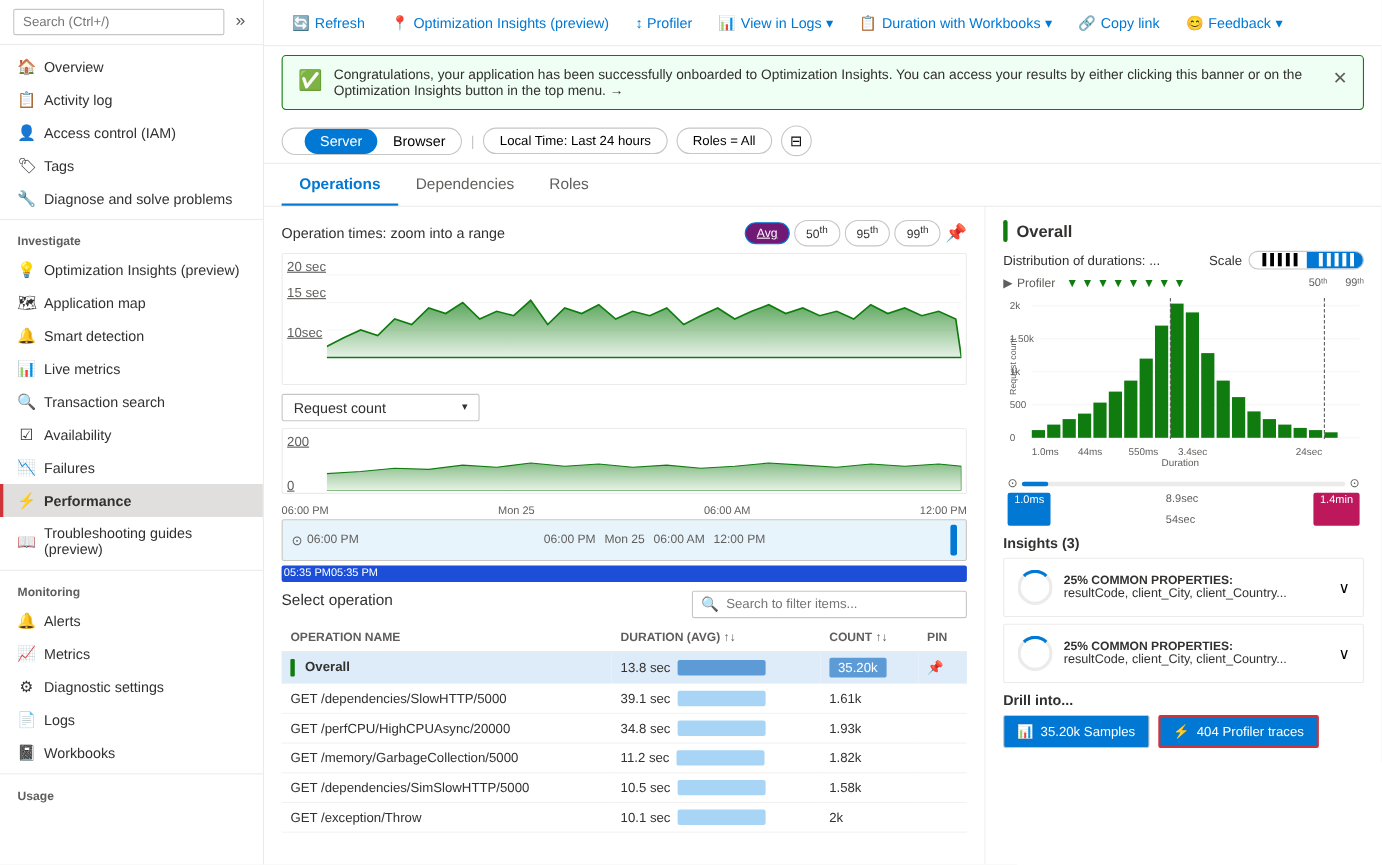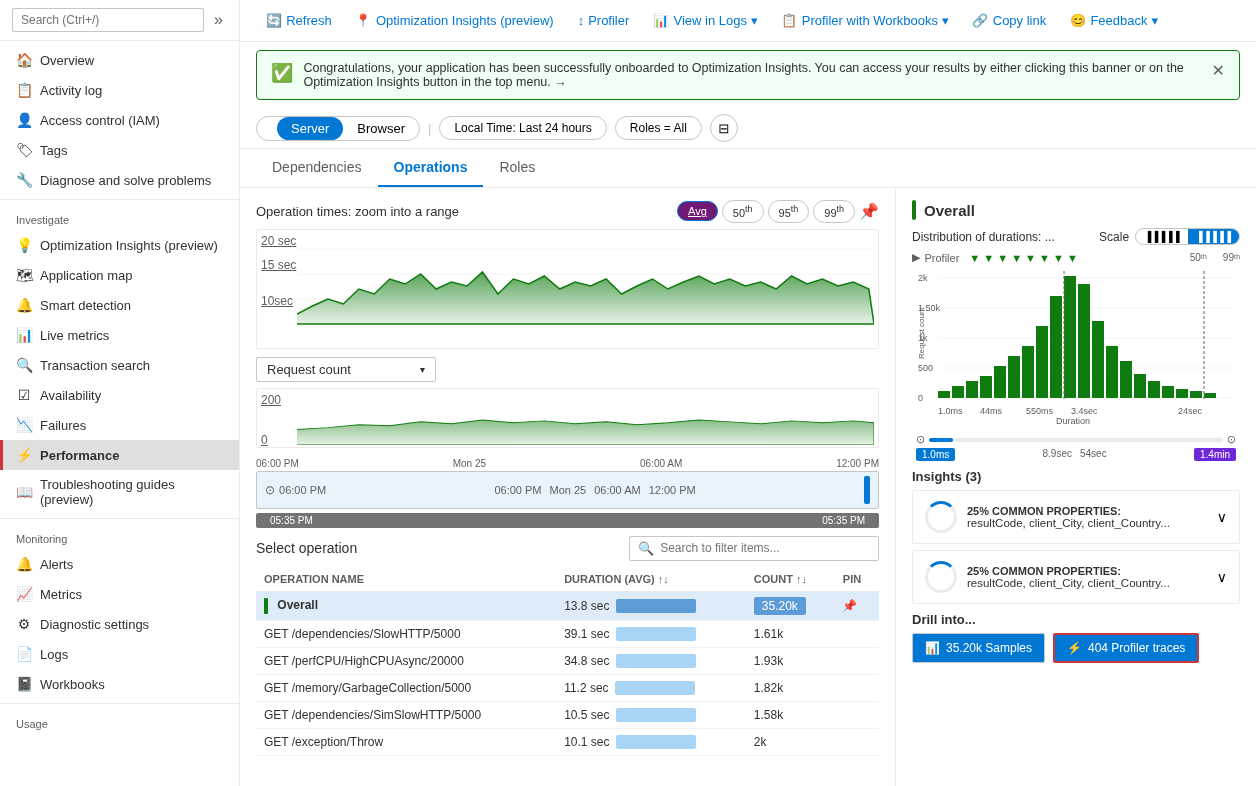--- a/index.html
+++ b/index.html
@@ -54,21 +54,21 @@
     .sidebar-item.active {
       background: #e1dfdd;
       font-weight: 600;
       border-left: 3px solid #d13438;
       padding-left: 13px;
     }
     .sidebar-item .icon { width: 16px; text-align: center; font-size: 14px; }
     .sidebar-section-header {
       padding: 10px 16px 4px;
       font-size: 11px;
-      font-weight: 400;
+      font-weight: 700;
       color: #605e5c;
       text-transform: none;
     }
     .sidebar-divider { border: none; border-top: 1px solid #edebe9; margin: 4px 0; }
 
     
     .main-content {
       flex: 1;
       display: flex;
       flex-direction: column;
@@ -331,21 +331,21 @@
       border: none;
       outline: none;
       font-size: 12px;
       flex: 1;
       color: #605e5c;
     }
 
     
     .table-header-row {
       display: flex;
-      align-items: center;
+      align-items: flex-start;
       justify-content: space-between;
       margin-bottom: 6px;
     }
     .select-op-label { font-size: 14px; font-weight: 400; }
 
     
     .overall-header {
       display: flex;
       align-items: center;
       gap: 8px;
@@ -551,21 +551,21 @@
       <span>↕</span>
       <span>Profiler</span>
     </button>
     <button class="toolbar-btn">
       <span>📊</span>
       <span>View in Logs</span>
       <span>▾</span>
     </button>
     <button class="toolbar-btn">
       <span>📋</span>
-      <span>Profiler with Workbooks</span>
+      <span>Duration with Workbooks</span>
       <span>▾</span>
     </button>
     <button class="toolbar-btn">
       <span>🔗</span>
       <span>Copy link</span>
     </button>
     <button class="toolbar-btn">
       <span>😊</span>
       <span>Feedback</span>
       <span>▾</span>
@@ -585,22 +585,22 @@
     </div>
     <span style="color:#c8c6c4">|</span>
     <button class="filter-pill">Local Time: Last 24 hours</button>
     <button class="filter-pill">Roles = All</button>
     <button class="filter-icon-btn">
       <span>⊟</span>
     </button>
   </div>
 
   <div class="tab-bar">
+    <div class="tab active">Operations</div>
     <div class="tab">Dependencies</div>
-    <div class="tab active">Operations</div>
     <div class="tab">Roles</div>
   </div>
 
   <div class="content-area">
 
     <div class="left-panel">
 
       <div class="chart-header">
         <span class="chart-title">Operation times: zoom into a range</span>
         <div class="metric-btns">
@@ -669,21 +669,21 @@
         <div style="display:flex; gap:8px; font-size:11px; color:#605e5c;">
           <span>06:00 PM</span>
           <span>Mon 25</span>
           <span>06:00 AM</span>
           <span>12:00 PM</span>
         </div>
         <div style="display:flex; align-items:center;">
           <div style="width:6px; height:28px; background:#0078d4; border-radius:2px;"></div>
         </div>
       </div>
-      <div style="display:flex; justify-content:space-between; font-size:10px; color:#fff; background:#737373; padding:2px 14px; border-radius:2px; margin-bottom:8px;">
+      <div style="display:flex; justify-content:flex-start; font-size:10px; color:#fff; background:#1d4ed8; padding:2px 2px; border-radius:2px; margin-bottom:8px;">
         <span>05:35 PM</span>
         <span>05:35 PM</span>
       </div>
 
       <div class="table-header-row">
         <span class="select-op-label">Select operation</span>
         <div class="search-box">
           <span style="color:#605e5c;">🔍</span>
           <input type="text" placeholder="Search to filter items..." style="">
         </div>
@@ -860,25 +860,25 @@
         
         <div style="display:flex; align-items:center; gap:4px; margin-top:4px; padding:0 4px;">
           <span style="color:#605e5c; font-size:11px;">⊙</span>
           <div style="flex:1; height:4px; background:#edebe9; border-radius:2px; position:relative;">
             <div style="position:absolute; left:0%; width:8%; height:100%; background:#0078d4; border-radius:2px;"></div>
           </div>
           <span style="color:#605e5c; font-size:11px;">⊙</span>
         </div>
         <div style="display:flex; justify-content:space-between; margin-top:2px; padding:0 4px;">
           <span style="background:#0078d4; color:#fff; font-size:10px; padding:1px 6px; border-radius:2px;">1.0ms</span>
-          <div style="display:flex; gap:8px;">
+          <div style="display:flex; gap:8px;flex-direction:column;">
             <span style="font-size:10px; color:#605e5c;">8.9sec</span>
             <span style="font-size:10px; color:#605e5c;">54sec</span>
           </div>
-          <span style="background:#6d28d9; color:#fff; font-size:10px; padding:1px 6px; border-radius:2px;">1.4min</span>
+          <span style="background:#be185d; color:#fff; font-size:10px; padding:1px 6px; border-radius:2px;">1.4min</span>
         </div>
       </div>
 
       <div class="insights-header">Insights (3)</div>
 
       <div class="insight-card">
         <div style="width:32px; height:32px; border:3px solid #edebe9; border-top-color:#0078d4; border-radius:50%;"></div>
         <div class="insight-text">
           <div style="font-weight:600; font-size:11px;">25% COMMON PROPERTIES:</div>
           <div>resultCode, client_City, client_Country...</div>

